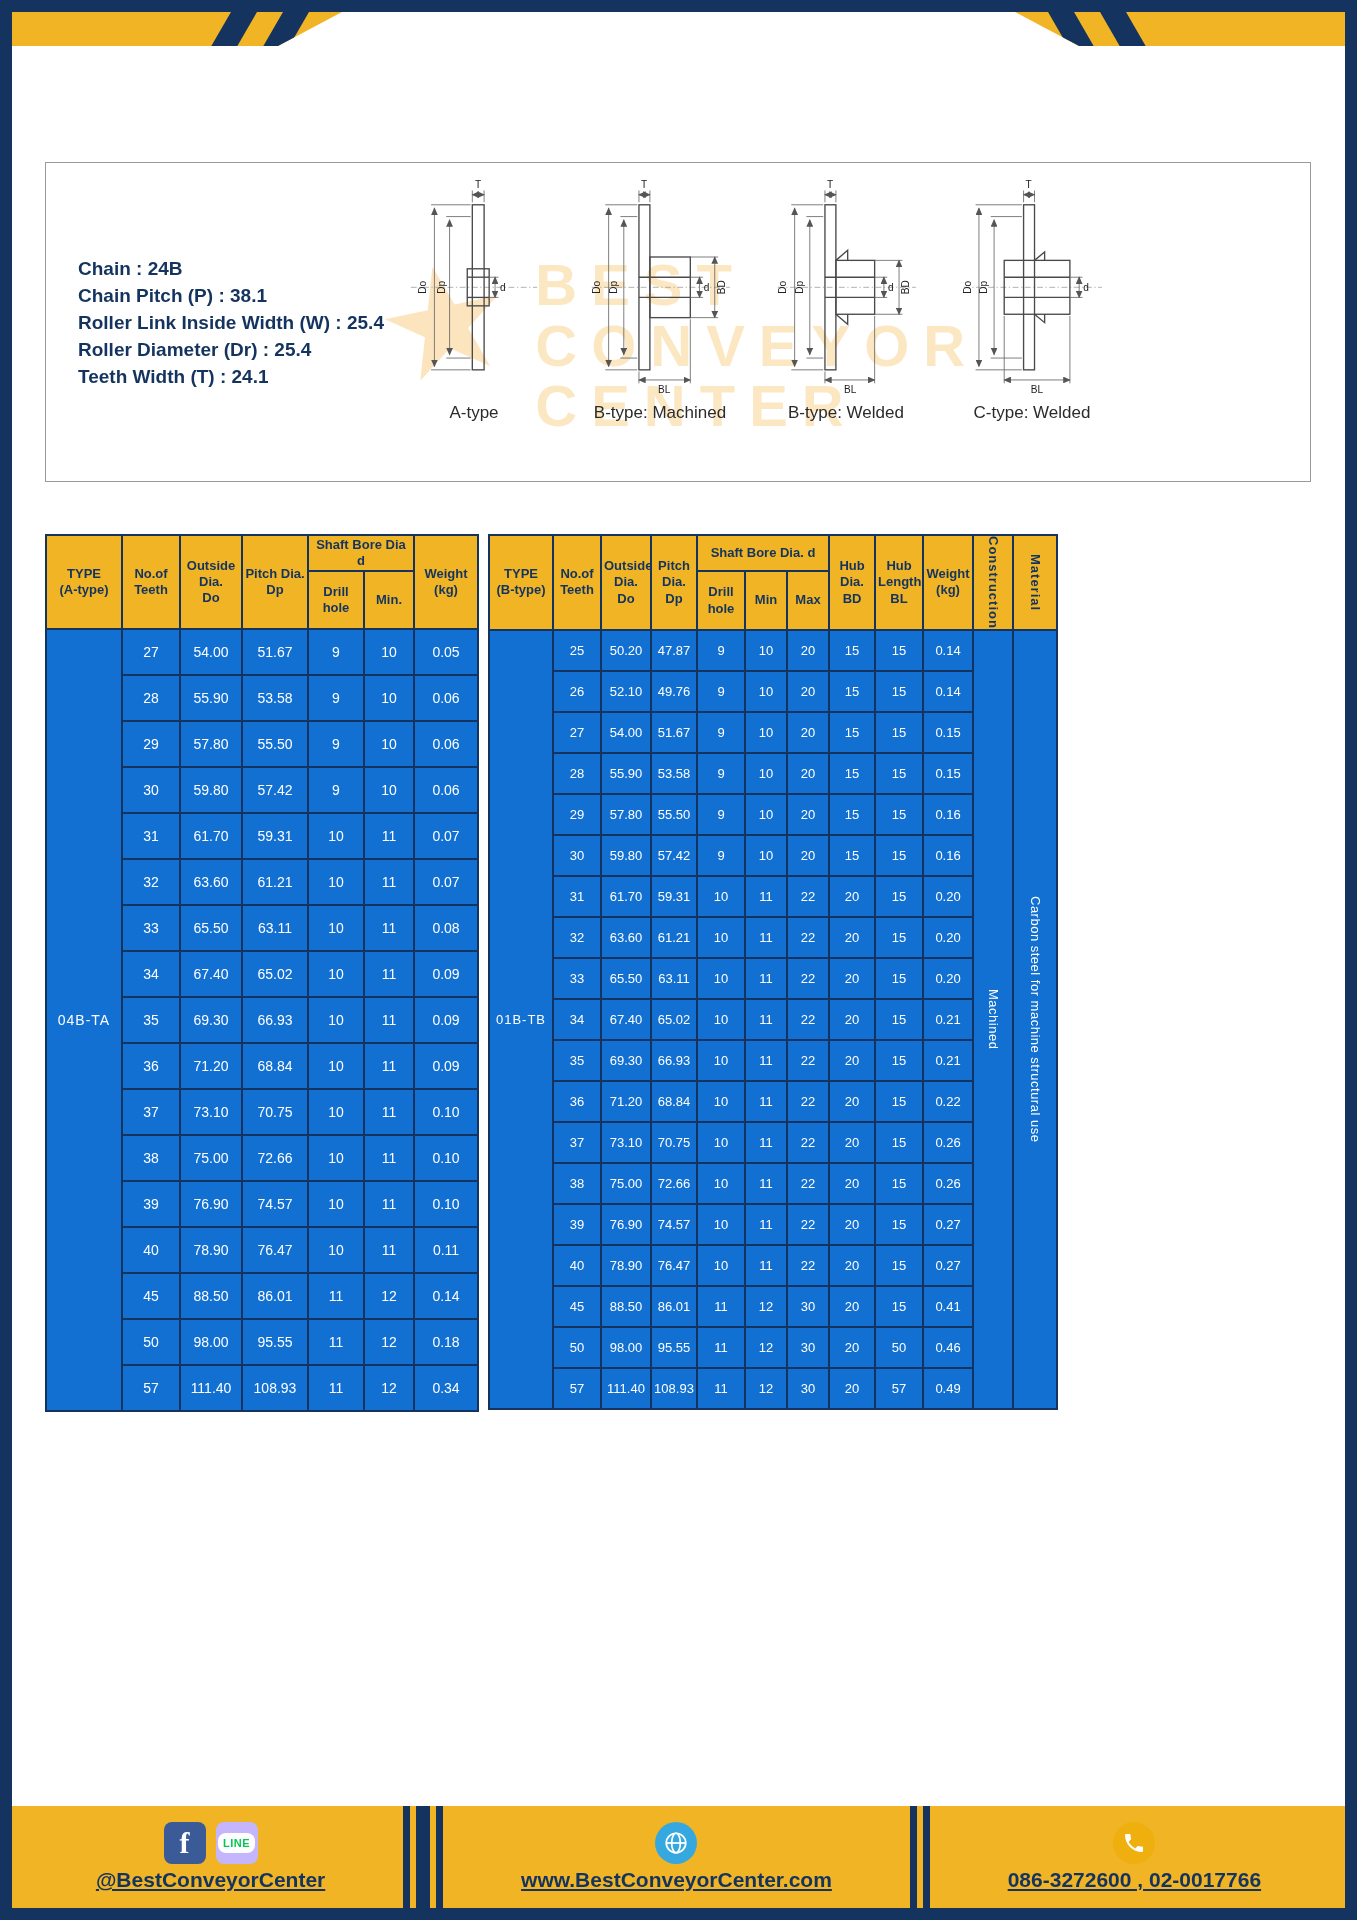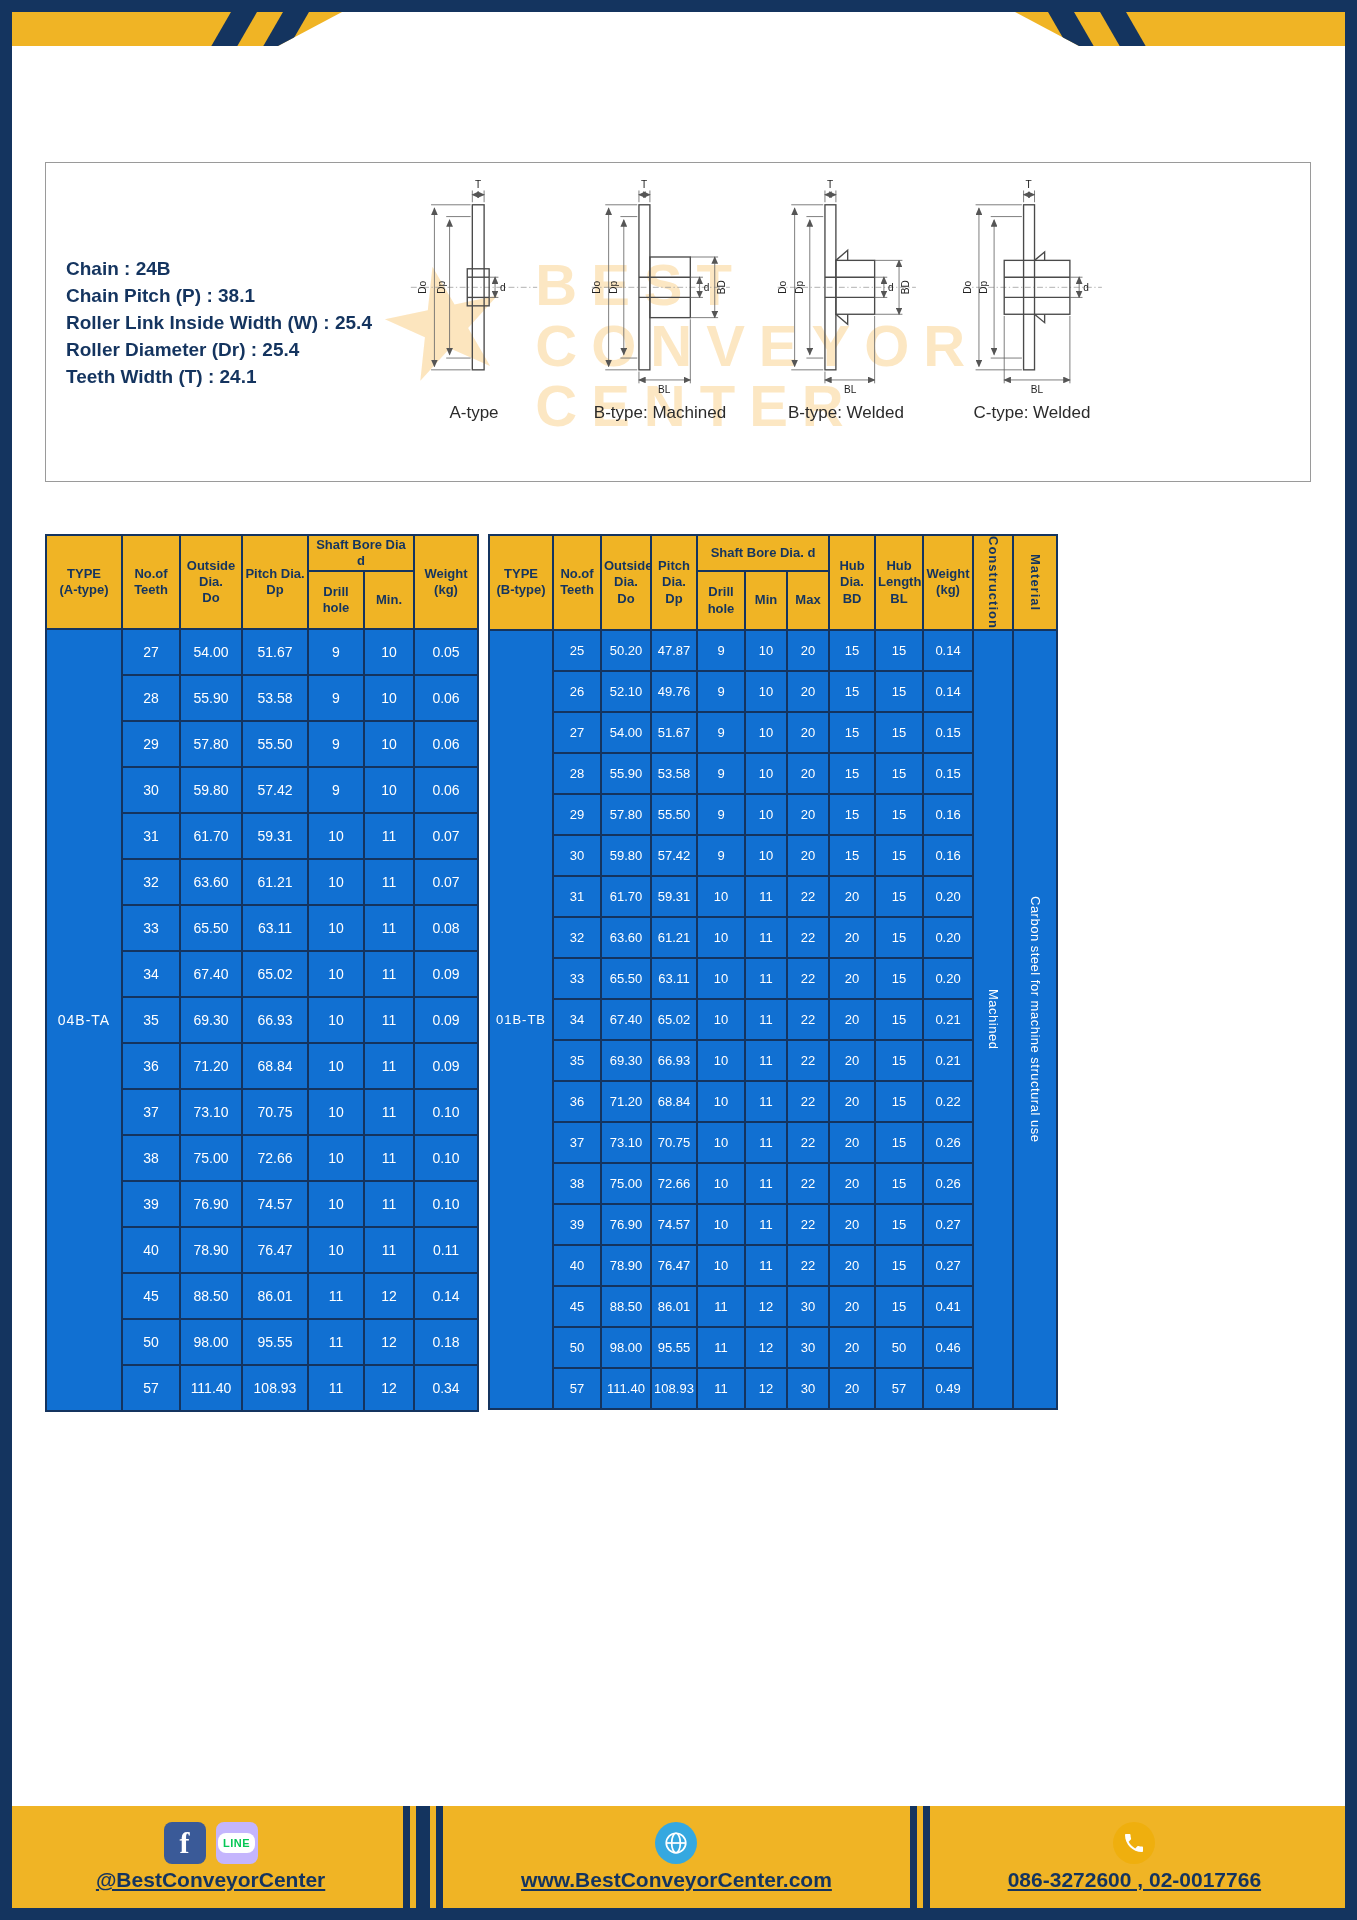--- a/index.html
+++ b/index.html
@@ -22,21 +22,21 @@
   .deco.right .stripe{transform:skewX(30deg);}
   .deco.right .stripe:nth-child(1){left:96px;}
   .deco.right .stripe:nth-child(2){left:44px;}
 
   
   .banner{position:absolute;top:44px;left:50%;transform:translateX(-50%);width:762px;height:92px;background:var(--yellow);display:flex;align-items:center;justify-content:center;}
   .banner h1{margin:0;font-size:56px;font-weight:bold;color:var(--navy);letter-spacing:1px;}
 
   
   .diagram-box{position:absolute;top:150px;left:33px;width:1266px;height:320px;background:#fff;border:1px solid #9a9a9a;}
-  .specs{position:absolute;left:20px;top:50%;transform:translateY(-50%);z-index:2;}
+  .specs{position:absolute;left:32px;top:50%;transform:translateY(-50%);z-index:2;}
   .spec-line{font-size:19px;font-weight:bold;color:var(--navy);line-height:27px;}
   .figures{position:absolute;left:348px;top:12px;display:flex;gap:26px;z-index:2;}
   .figures figure{margin:0;width:160px;text-align:center;}
   .figures svg{width:160px;height:228px;display:block;}
   .figures figcaption{font-size:17px;color:#2b2b2b;margin-top:0;}
   .pl{fill:none;stroke:#4a4a4a;stroke-width:1.6;}
   .dl{fill:none;stroke:#666;stroke-width:1;}
   .cl{fill:none;stroke:#999;stroke-width:0.9;stroke-dasharray:7 3 1.5 3;}
   .dt{font-family:"Liberation Sans",sans-serif;font-size:12px;fill:#222;}
   .watermark{position:absolute;inset:0;display:flex;align-items:center;justify-content:center;gap:24px;z-index:1;pointer-events:none;}

